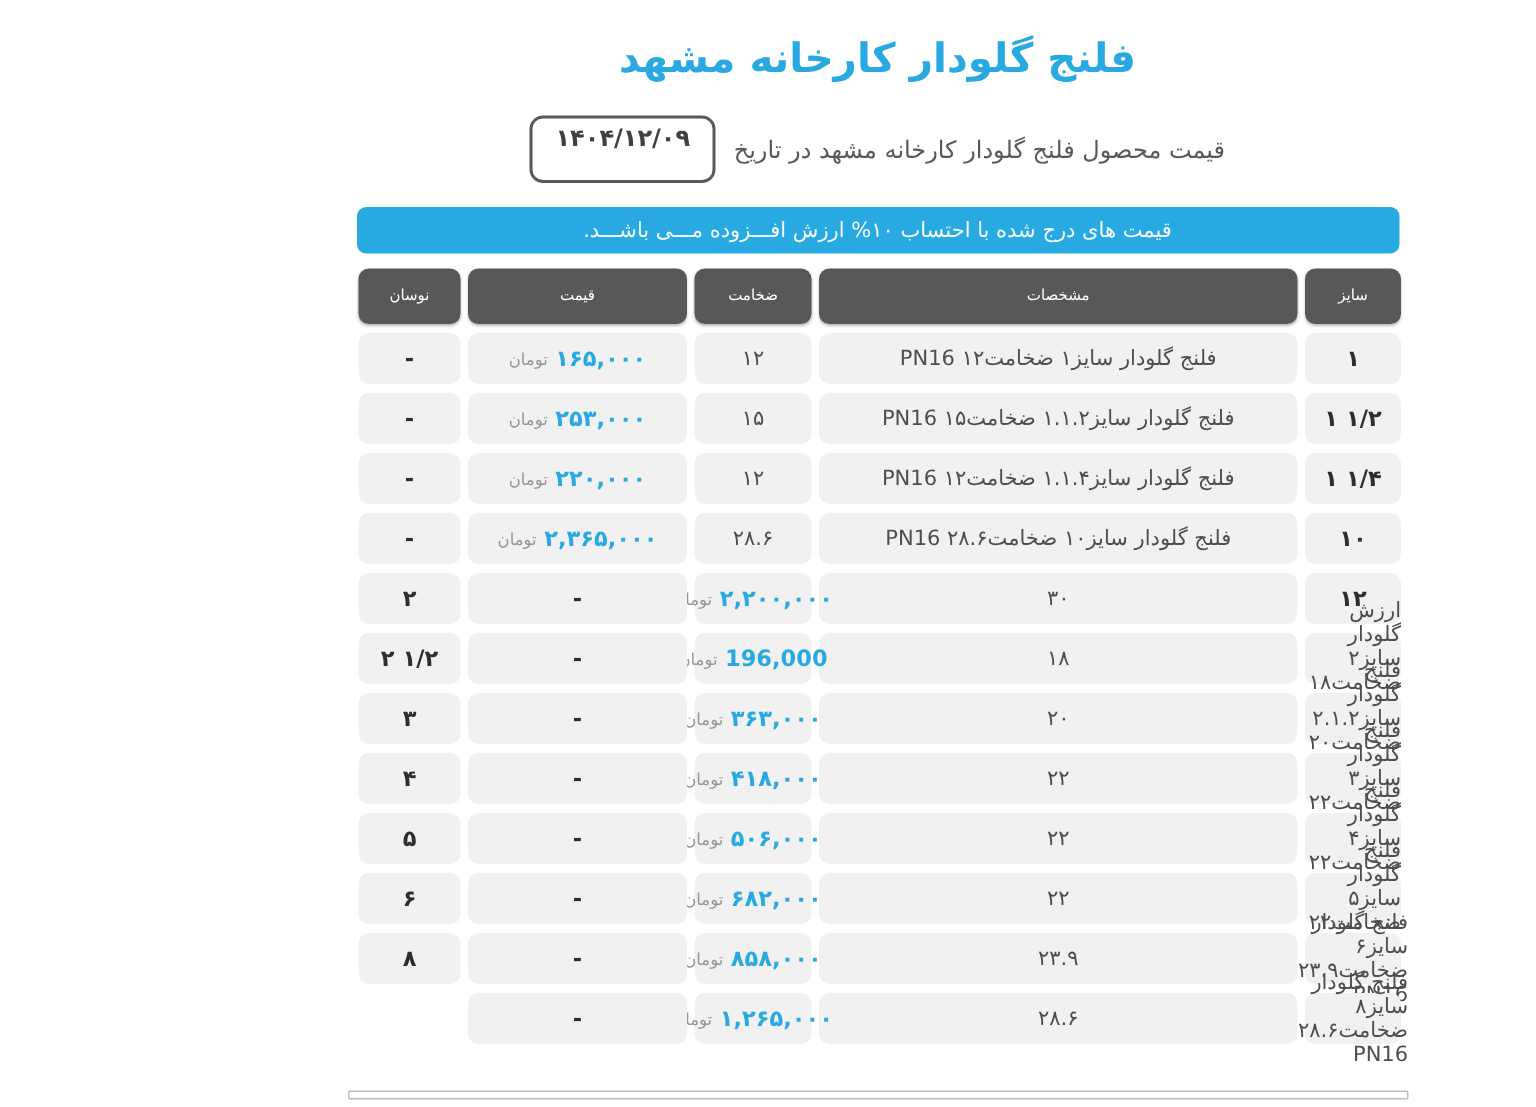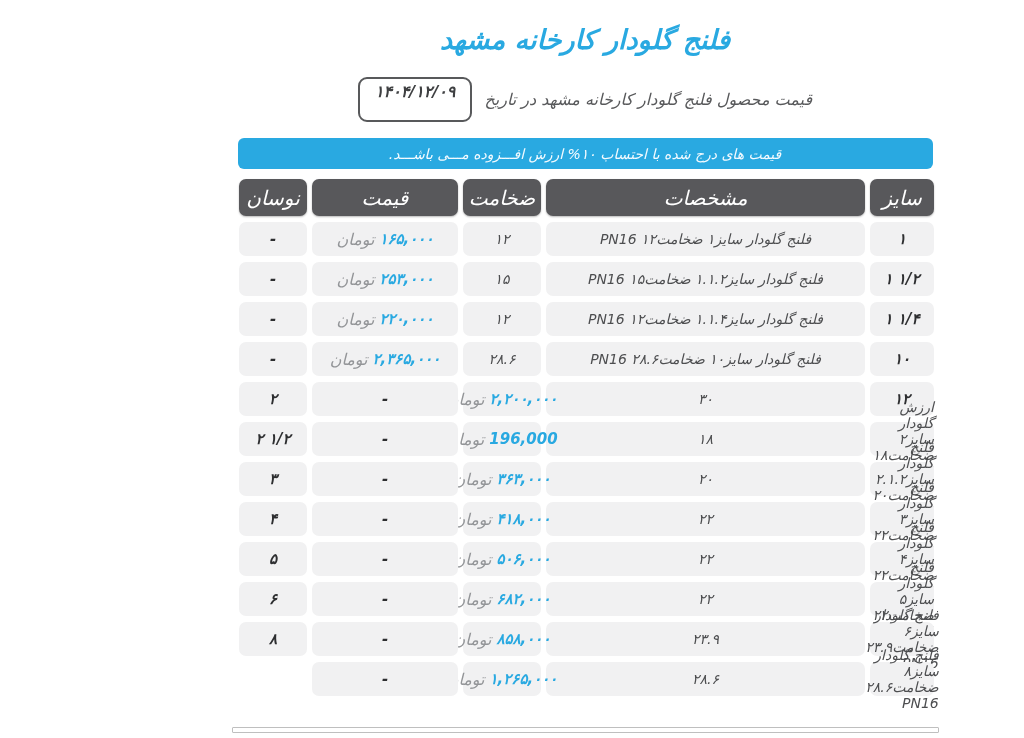--- a/index.html
+++ b/index.html
@@ -1,19 +1,19 @@
 <!DOCTYPE html>
 <html lang="fa" dir="rtl"><head>
 <meta charset="utf-8">
 <style>
   * { box-sizing: border-box; margin: 0; padding: 0; }
   html, body { width: 1024px; height: 738px; background: #ffffff; overflow: hidden; }
   body { font-family: "DejaVu Sans", "Liberation Sans", sans-serif; direction: rtl; }
 
-  .page { width: 878px; height: 738px; position: relative; font-style: italic; }
+  .page { width: 878px; height: 738px; position: relative; }
 
   .title {
     text-align: center; color: #29a9e1; font-weight: bold;
     font-size: 27px; padding-top: 24px; letter-spacing: 0;
   }
 
   .subtitle-row {
     margin-top: 22px; display: flex; justify-content: center;
     align-items: center; gap: 12px; color: #58595b; font-size: 16px;
   }
@@ -30,32 +30,32 @@
   }
 
   .price-table {
     width: 698px; margin: 10px auto 0; display: grid;
     grid-template-columns: 64px 319px 78px 146px 68px;
     column-gap: 5px; row-gap: 6px; direction: rtl;
   }
   .hcell {
     background: #58585b; color: #ffffff; height: 37px; border-radius: 7px;
     display: flex; align-items: center; justify-content: center;
-    font-size: 20px; box-shadow: 0 1px 2px rgba(0,0,0,0.28);
+    font-size: 10px; box-shadow: 0 1px 2px rgba(0,0,0,0.28);
   }
   .cell {
     background: #f1f1f2; height: 34px; border-radius: 7px;
     display: flex; align-items: center; justify-content: center;
     font-size: 14px; color: #4d4e50;
   }
   .cell.size  { font-weight: bold; color: #2d2e30; font-size: 15px; direction: ltr; }
   .cell.fluct { font-weight: bold; color: #2d2e30; font-size: 15px; }
   .cell.price { gap: 5px; }
   .cell.price .num { color: #29a9e1; font-weight: bold; font-size: 15px; direction: ltr; }
-  .cell.price .cur { color: #939598; font-size: 16px; }
+  .cell.price .cur { color: #939598; font-size: 11px; }
 
   .bottom-scrollbar {
     width: 707px; height: 6px; margin: 31px auto 0;
     border: 1px solid #bfbfbf; background: #ffffff; border-radius: 1px;
   }
 </style>
 </head>
 <body>
 
 <div class="page">

